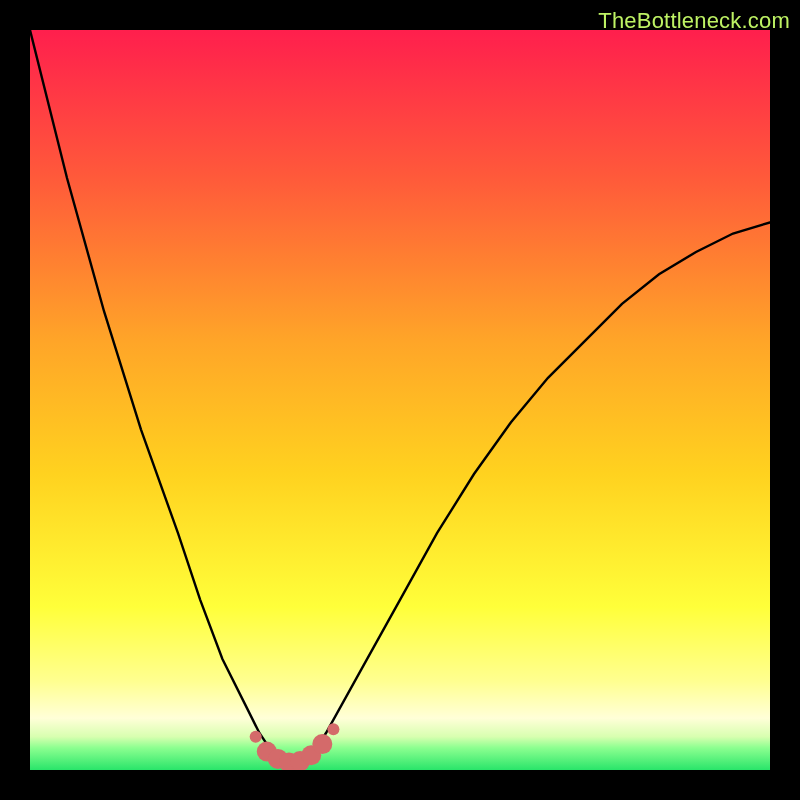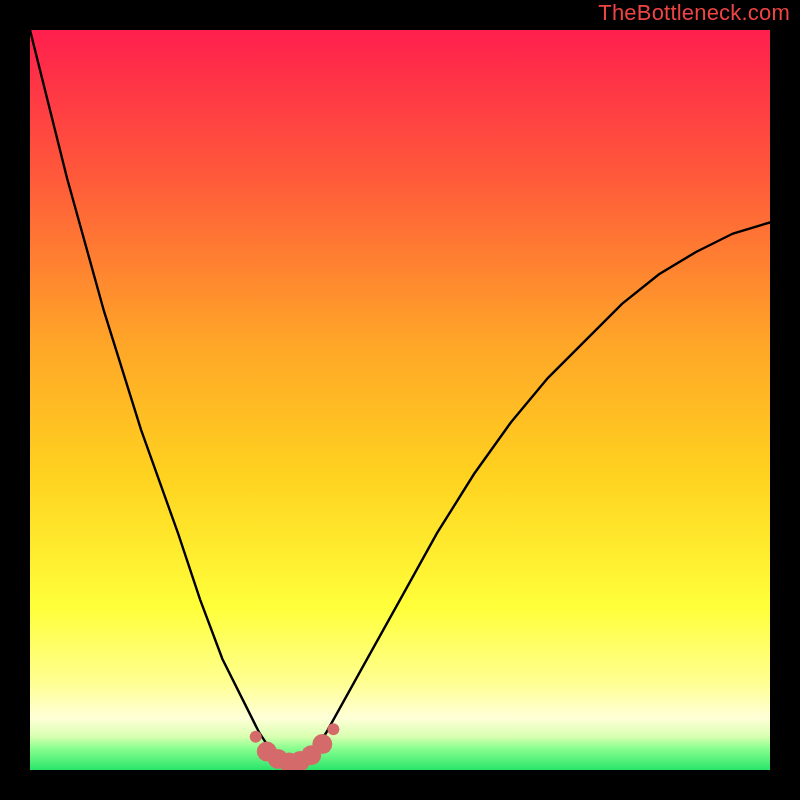--- a/index.html
+++ b/index.html
@@ -21,23 +21,23 @@
   }
   .plot-area {
     position: absolute;
     left: 0;
     top: 0;
     width: 740px;
     height: 740px;
   }
   .watermark {
     position: absolute;
-    top: 0;
+    top: 8px;
     right: 10px;
-    color: #ef4444;
+    color: #bef264;
     font-size: 22px;
     font-weight: 500;
     letter-spacing: 0.2px;
   }
   svg {
     display: block;
   }
 </style>
 </head>
 <body>

